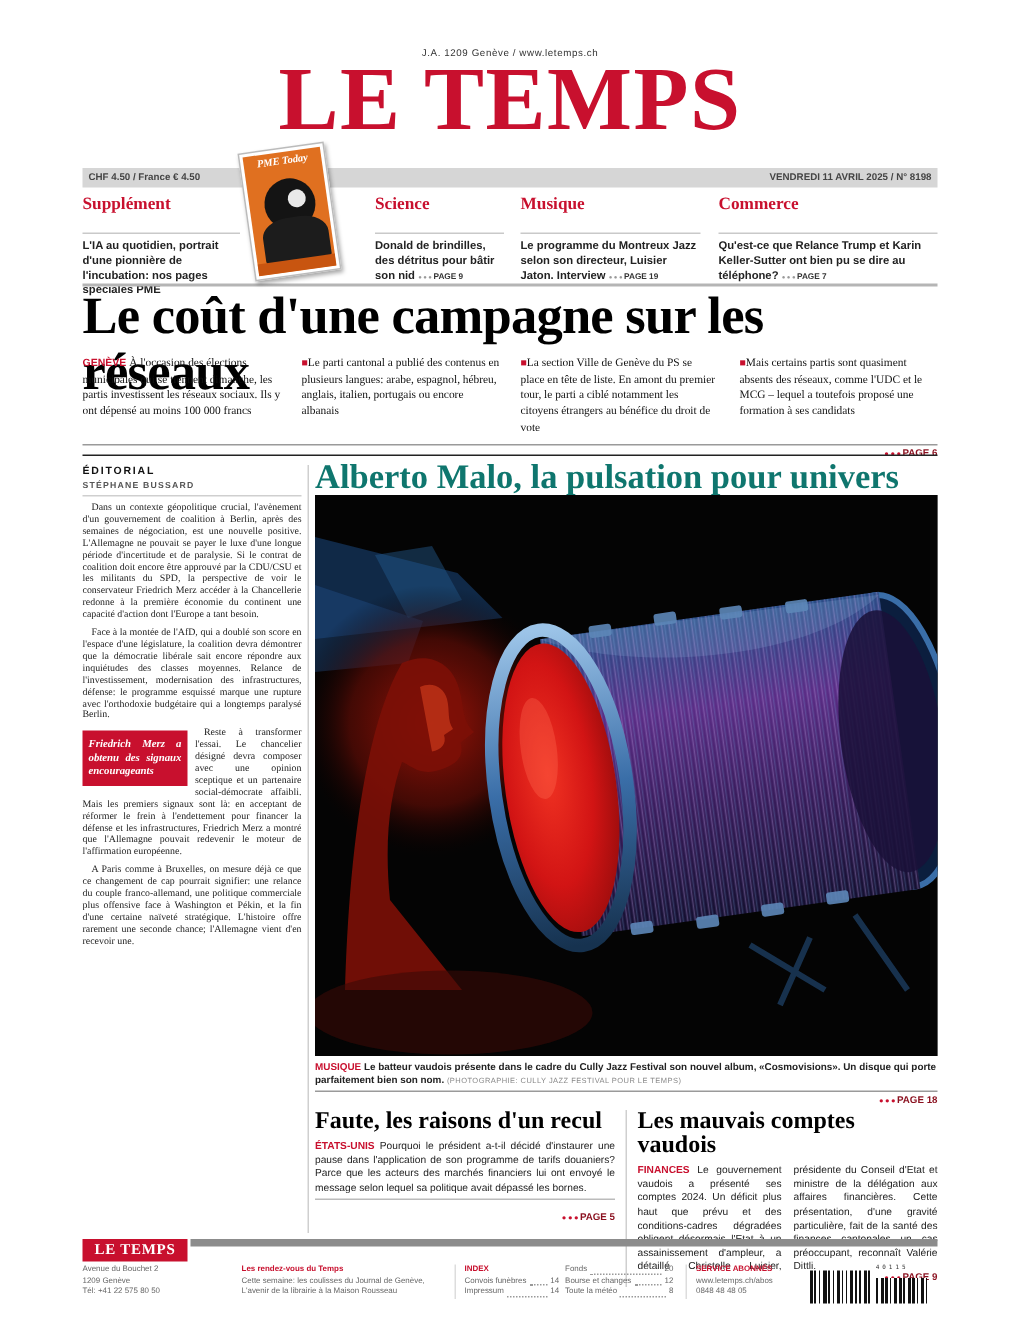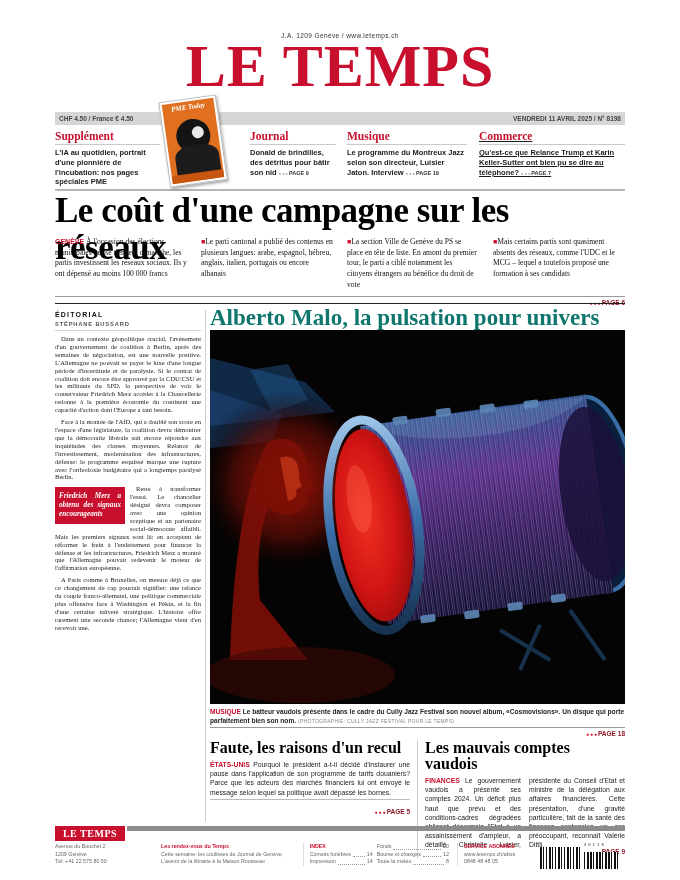--- a/index.html
+++ b/index.html
@@ -21,23 +21,23 @@
   .cover-title{position:absolute;top:2px;left:0;width:100%;text-align:center;color:#fff;
                font-style:italic;font-weight:700;font-size:7px;}
   .cover-fig{position:absolute;top:18px;left:10px;width:34px;height:34px;border-radius:50%;background:#141414;}
   .cover-fig2{position:absolute;top:44px;left:6px;width:44px;height:30px;border-radius:40% 40% 10% 10%;background:#1c1c1c;}
   .cover-eye{position:absolute;top:26px;left:26px;width:12px;height:12px;border-radius:50%;background:#e9e9e9;}
   .cover-band{position:absolute;bottom:0;left:0;width:100%;height:8px;background:#c85510;}
   
   .teasers{position:absolute;top:130px;left:55px;width:570px;display:flex;}
   .teaser{box-sizing:border-box;}
   .t1{width:105px;margin-right:90px;} .t2{width:86px;margin-right:11px;}
-  .t3{width:120px;margin-right:12px;} .t4{width:146px;text-decoration:underline;}
+  .t3{width:120px;margin-right:12px;} .t4{width:146px;}
   .teaser h3{margin:0 0 3px 0;font-size:11.5px;color:#c8102e;font-weight:700;
-             border-bottom:1px solid #c9c9c9;padding-bottom:2px;}
+             border-bottom:1px solid #c9c9c9;padding-bottom:13px;}
   .teaser p{margin:0;font-family:"Liberation Sans",sans-serif;font-size:7.5px;font-weight:700;
             line-height:1.3;color:#222;}
   .pmark-sm{white-space:nowrap;font-family:"Liberation Sans",sans-serif;font-size:5.5px;font-weight:700;color:#333;}
   .pmark-sm::before{content:"\25CF \25CF \25CF ";color:#999;font-size:4px;letter-spacing:1px;}
   .rule-a{position:absolute;top:189px;left:55px;width:570px;height:2px;background:#b5b5b5;}
   
   .lead-head{position:absolute;top:193px;left:55px;width:570px;margin:0;
              font-size:35px;font-weight:700;letter-spacing:-.5px;color:#000;line-height:1.05;}
   .deck{position:absolute;top:237px;left:55px;width:570px;display:flex;gap:14px;}
   .deck-col{width:132px;font-size:7.6px;line-height:1.4;color:#111;text-align:left;}
@@ -122,21 +122,21 @@
       <div class="cover-band"></div>
     </div>
   </div>
 
   <div class="teasers">
     <div class="teaser t1">
       <h3>Supplément</h3>
       <p>L'IA au quotidien, portrait d'une pionnière de l'incubation: nos pages spéciales PME</p>
     </div>
     <div class="teaser t2">
-      <h3>Journal</h3>
+      <h3>Science</h3>
       <p><span>Donald de brindilles, des détritus pour bâtir son nid </span><span class="pmark-sm">PAGE 9</span></p>
     </div>
     <div class="teaser t3">
       <h3>Musique</h3>
       <p><span>Le programme du Montreux Jazz selon son directeur, Luisier Jaton. Interview </span><span class="pmark-sm">PAGE 19</span></p>
     </div>
     <div class="teaser t4">
       <h3>Commerce</h3>
       <p><span>Qu'est-ce que Relance Trump et Karin Keller-Sutter ont bien pu se dire au téléphone? </span><span class="pmark-sm">PAGE 7</span></p>
     </div>

